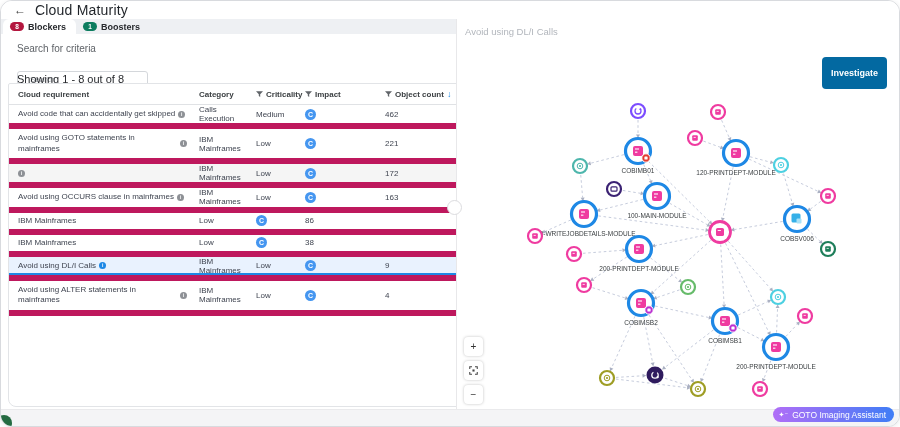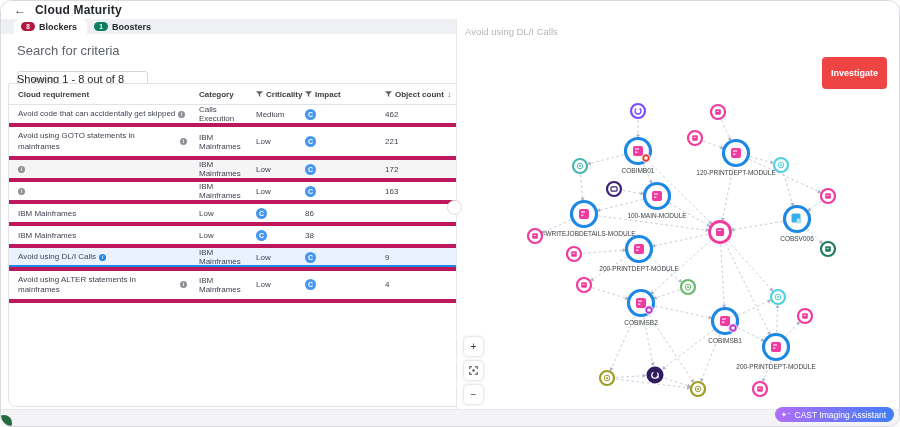--- a/index.html
+++ b/index.html
@@ -6,66 +6,66 @@
   html,body { background:#ffffff; font-family:"Liberation Sans","DejaVu Sans",sans-serif; }
   .window{
     position:relative; width:900px; height:427px; background:#fff;
     border:1px solid #d8dade; border-radius:12px; overflow:hidden;
     box-shadow:0 1px 5px rgba(0,0,0,.08);
   }
   
   .titlebar{ position:absolute; left:0; top:0; width:100%; height:18px; background:#fff;
     display:flex; align-items:center; padding-left:13px; gap:9px; z-index:5;}
   .back-arrow{ font-size:12px; color:#444; line-height:1; cursor:pointer;}
-  .titlebar .title{ font-size:12px; font-weight:bold; color:#1f2328; letter-spacing:.2px;}
+  .titlebar .title{ font-size:14px; font-weight:normal; color:#1f2328; letter-spacing:.2px;}
   
   .tabstrip{ position:absolute; left:0; top:18px; width:455px; height:15px; background:#eef0f3;
-    display:flex; align-items:flex-end; padding-left:13px;}
+    display:flex; align-items:flex-end; padding-left:2px;}
   .tab{ height:15px; display:flex; align-items:center; gap:4px; padding:0 10px 0 7px;
     font-size:9px; font-weight:bold; color:#27292d; cursor:pointer;}
   .tab.active{ background:#fff; border-radius:6px 6px 0 0;}
   .badge{ min-width:14px; height:9px; border-radius:5px; color:#fff; font-size:6.5px; font-weight:bold;
     display:flex; align-items:center; justify-content:center; padding:0 3px;}
   .badge.red{ background:#b3173e; }
   .badge.green{ background:#0d7d5f; }
   
   .left-panel{ position:absolute; left:0; top:33px; width:455px; bottom:17px; background:#fff;}
-  .search-label{ position:absolute; left:16px; top:9px; font-size:13px; color:#5f6368;}
+  .search-label{ position:absolute; left:16px; top:9px; font-size:10px; color:#5f6368;}
   .search-input{ position:absolute; left:16px; top:17px; width:131px; height:16px;
     border:1px solid #d4d7db; border-radius:3px; font-size:8px; color:#333; padding:0 12px;
     font-family:inherit; outline:none;margin-top:20px;}
   .search-input::placeholder{ color:#9aa0a6; }
   .showing{ position:absolute; left:16px; top:39px; font-size:11px; color:#27292d;}
   
   .table-card{ position:absolute; left:7px; top:49px; width:507px; bottom:2px;
     border:1px solid #e2e4e7; border-radius:2px 2px 8px 8px; background:#fff; overflow:hidden;}
   .thead,.trow{ display:grid; grid-template-columns:182px 57px 49px 80px 1fr; align-items:center;}
   .thead{ height:21px; border-bottom:1px solid #e0e2e5; font-size:8px; font-weight:bold; color:#3c4043;}
   .thead>div,.trow>div{ padding-left:8px; display:flex; align-items:center; gap:3px;}
   .thead>div:first-child,.trow>div:first-child{ padding-left:9px;}
-  .trow{ min-height:22px; border-bottom:4px solid #be185d; font-size:8px; color:#3f4450; cursor:pointer;}
+  .trow{ min-height:22px; border-bottom:6px solid #be185d; font-size:8px; color:#3f4450; cursor:pointer;}
   .trow .req{ padding:4px 4px 4px 9px; line-height:1.3;}
   .trow.shaded{ background:#f5f5f5;}
   .trow.selected{ background:#e9f2fe; box-shadow:inset 0 -2px 0 #1e88e5;}
   .info-dot{ display:inline-block; width:7px; height:7px; border-radius:50%; background:#8e9196;
     color:#fff; font-size:5px; line-height:7px; text-align:center; font-weight:bold; flex:0 0 auto;}
   .info-dot.blue{ background:#1e88e5;}
   .impact-badge{ width:11px; height:11px; border-radius:50%; background:#4596f0; color:#fff;
     font-size:7px; font-weight:bold; display:flex; align-items:center; justify-content:center;}
   .sort-arrow{ color:#1e88e5; font-size:9px; line-height:1;}
   .funnel{ flex:0 0 auto;}
   
   .divider-handle{ position:absolute; left:446px; top:199px; width:15px; height:15px; background:#fff;
     border:1px solid #dcdcdf; border-radius:50%; z-index:6; cursor:col-resize;}
   
   .right-panel{ position:absolute; left:455px; top:18px; right:0; bottom:17px; background:#fff;
     border-left:1px solid #e8e8ea; overflow:hidden;}
   .detail-title{ position:absolute; left:8px; top:7px; font-size:9.5px; color:#b2b6bc;}
   .investigate-btn{ position:absolute; right:12px; top:38px; height:22px; padding:16px 9px;
-    background:#ef4444; color:#fff; font-size:9px; font-weight:bold; border:none; border-radius:4px;
+    background:#0369a1; color:#fff; font-size:9px; font-weight:bold; border:none; border-radius:4px;
     font-family:inherit; cursor:pointer; display:flex; align-items:center;}
   .graph-svg{ position:absolute; left:0; top:2px;}
   .zoom-controls{ position:absolute; left:7px; top:318px; display:flex; flex-direction:column; gap:5px;}
   .zoom-btn{ width:19px; height:19px; background:#fff; border:none; border-radius:4px;
     box-shadow:0 0 3px rgba(0,0,0,.25); font-size:10px; color:#333; cursor:pointer;
     display:flex; align-items:center; justify-content:center; font-family:inherit;}
   
   .footer{ position:absolute; left:0; bottom:0; width:100%; height:17px; background:#f4f4f6;
     border-top:1px solid #eaeaec; z-index:4;}
   .corner-green{ position:absolute; left:-5px; bottom:-5px; width:16px; height:16px; border-radius:50%;
@@ -160,20 +160,21 @@
             </div>
             <div>IBM Mainframes</div>
             <div>Low</div>
             <div>
               <span class="impact-badge">C</span>
             </div>
             <div>172</div>
           </div>
           <div class="trow">
             <div class="req">
+              <span>Avoid using OCCURS clause in mainframes</span>
               <span class="info-dot">i</span>
             </div>
             <div>IBM Mainframes</div>
             <div>Low</div>
             <div>
               <span class="impact-badge">C</span>
             </div>
             <div>163</div>
           </div>
           <div class="trow">
@@ -486,16 +487,16 @@
         </svg>
       </button>
       <button class="zoom-btn">−</button>
     </div>
   </div>
 
   <div class="footer"></div>
   <div class="corner-green"></div>
   <button class="assistant-pill">
     <span class="sparkle">✦⁻</span>
-    <span>CAST Imaging Assistant</span>
+    <span>GOTO Imaging Assistant</span>
   </button>
 
 </div>
 
 </body></html>

